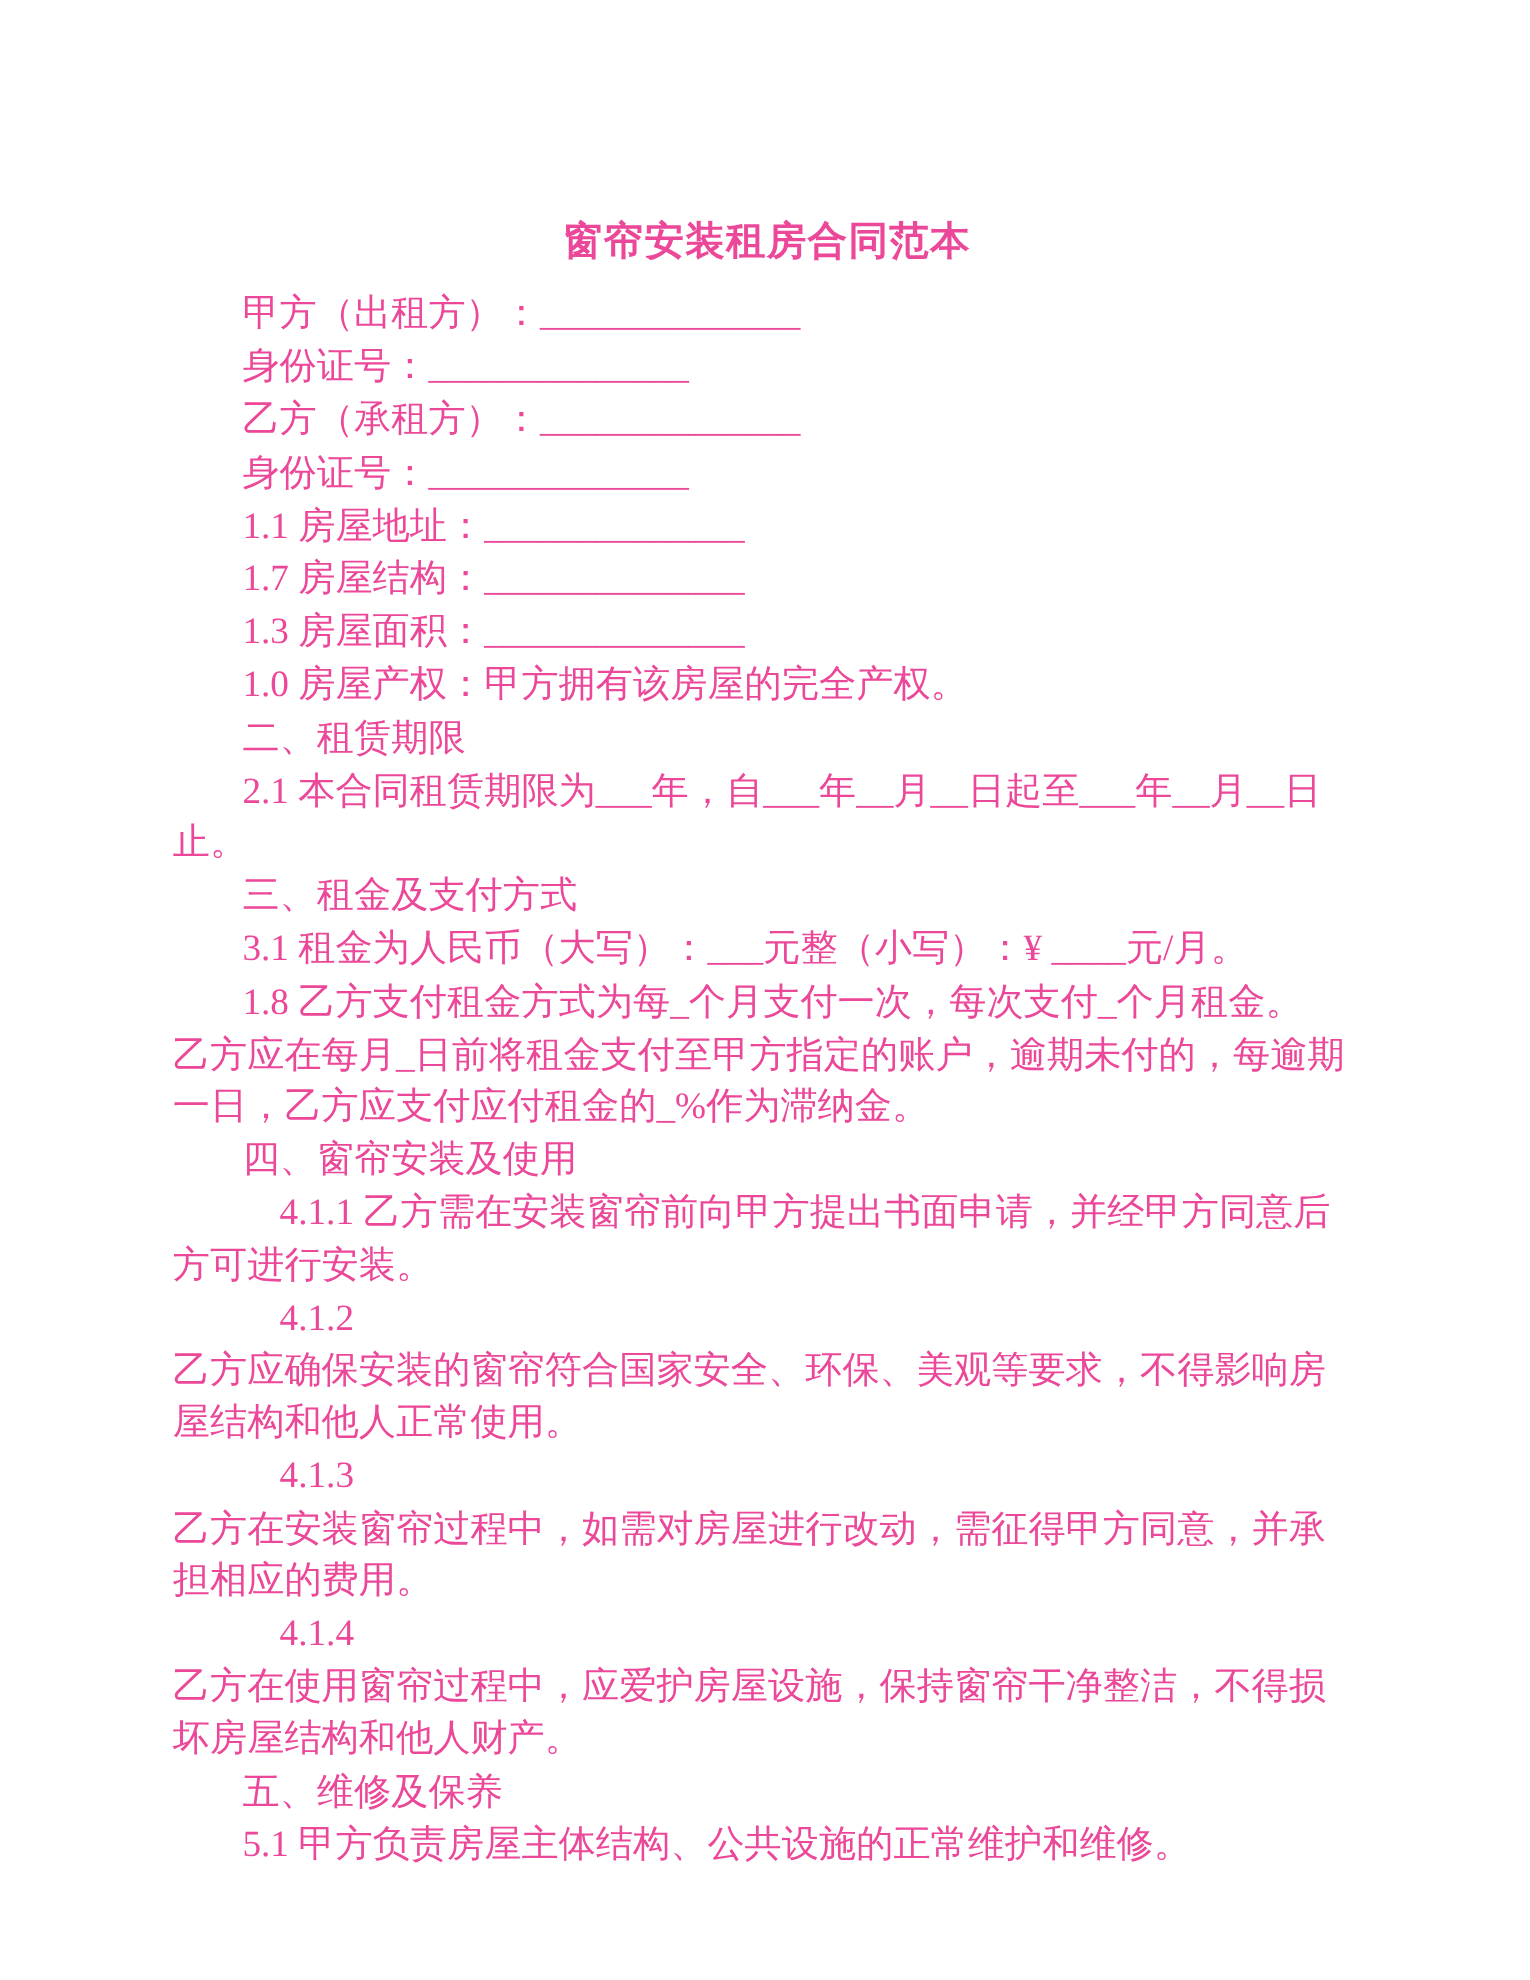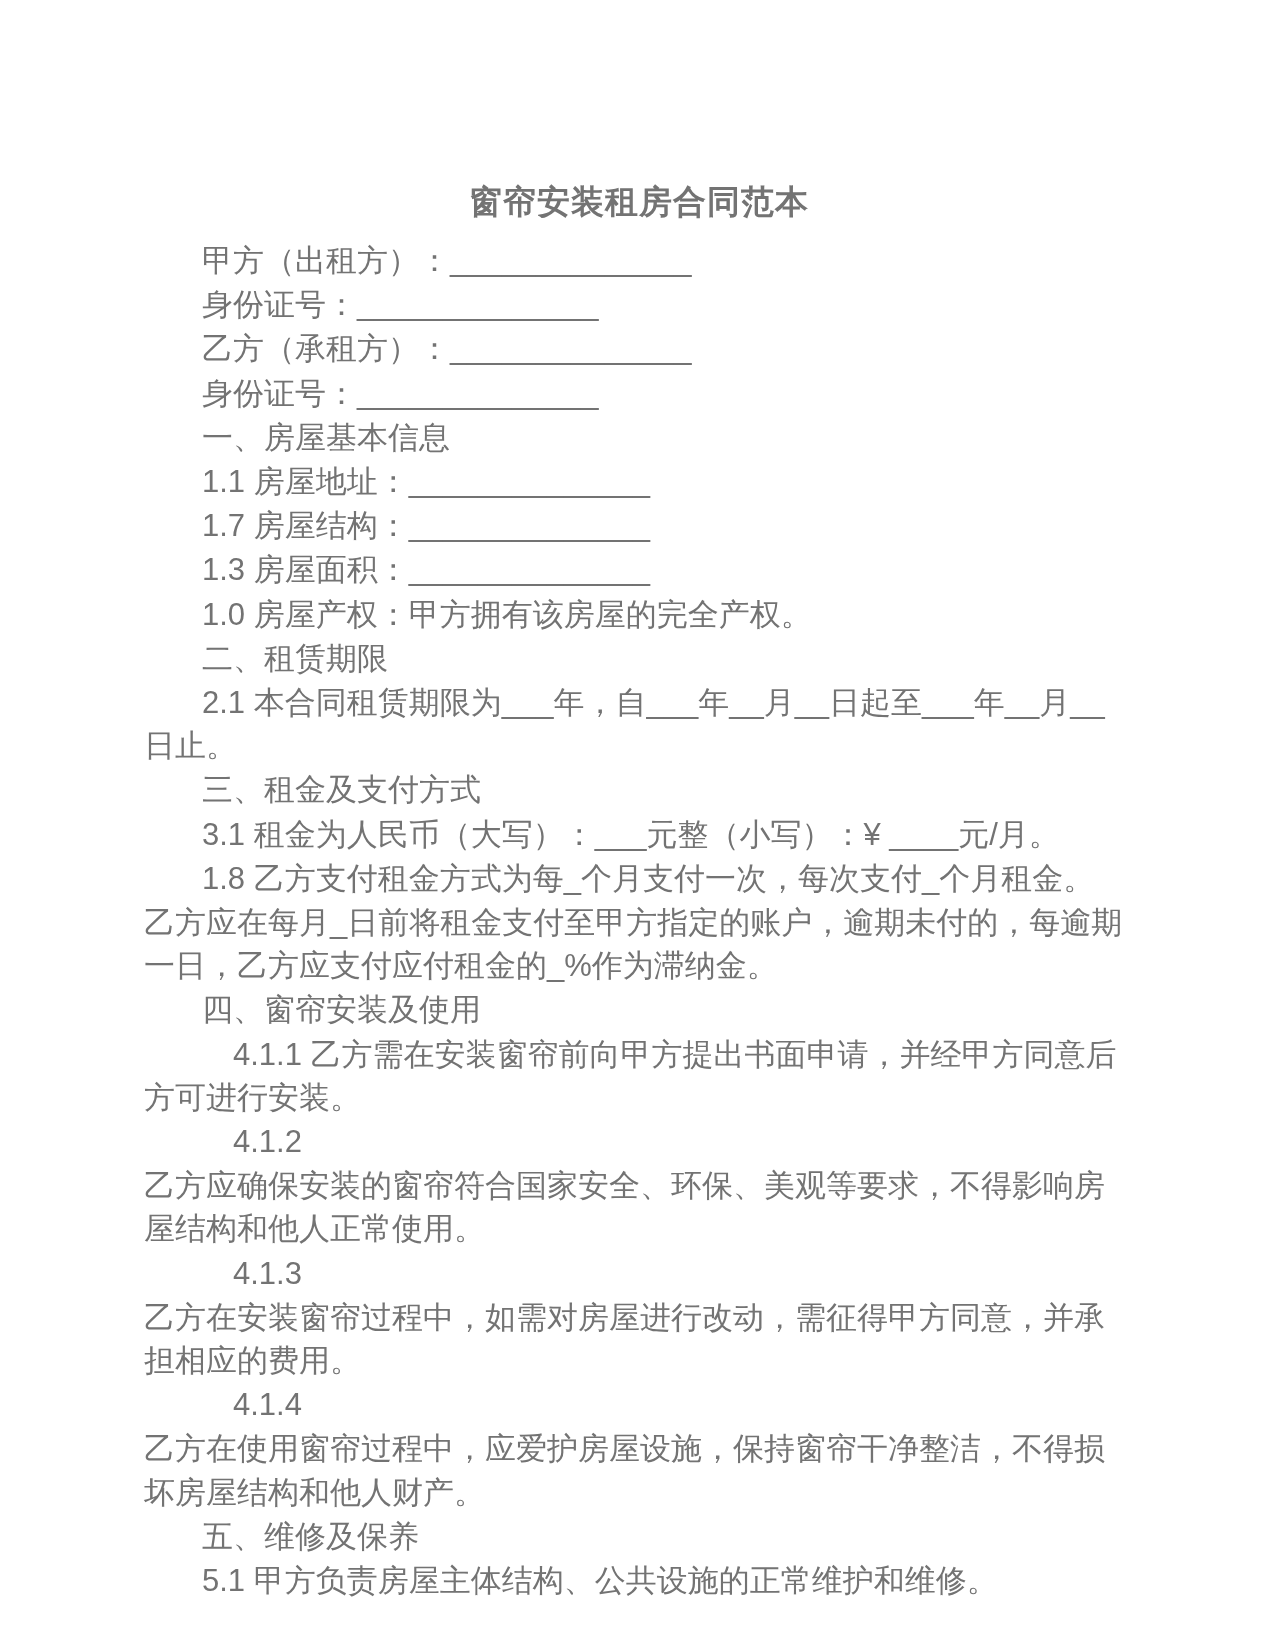--- a/index.html
+++ b/index.html
@@ -5,22 +5,22 @@
   html, body {
     margin: 0;
     padding: 0;
     background: #ffffff;
   }
   .page {
     position: relative;
     width: 1275px;
     height: 1650px;
     background: #ffffff;
-    color: #737373;
-    font-family: Liberation Sans, sans-serif;
+    color: #ec4899;
+    font-family: Liberation Serif, serif;
     overflow: hidden;
   }
   .content {
     position: absolute;
     left: 143px;
     top: 178px;
     width: 992px;
   }
   .doc-title {
     margin: 0 0 13px 0;
@@ -44,21 +44,20 @@
 <body>
 
 <div class="page">
   <div class="content">
     <h1 class="doc-title">窗帘安装租房合同范本</h1>
 
     <p class="line i1">甲方（出租方）：______________</p>
     <p class="line i1">身份证号：______________</p>
     <p class="line i1">乙方（承租方）：______________</p>
     <p class="line i1">身份证号：______________</p>
-    <p class="line i1">一、房屋基本信息</p>
     <p class="line i1">1.1 房屋地址：______________</p>
     <p class="line i1">1.7 房屋结构：______________</p>
     <p class="line i1">1.3 房屋面积：______________</p>
     <p class="line i1">1.0 房屋产权：甲方拥有该房屋的完全产权。</p>
     <p class="line i1">二、租赁期限</p>
     <p class="line i1">2.1 本合同租赁期限为___年，自___年__月__日起至___年__月__日止。</p>
     <p class="line i1">三、租金及支付方式</p>
     <p class="line i1">3.1 租金为人民币（大写）：___元整（小写）：¥ ____元/月。</p>
     <p class="line i1">1.8 乙方支付租金方式为每_个月支付一次，每次支付_个月租金。</p>
     <p class="line i0">乙方应在每月_日前将租金支付至甲方指定的账户，逾期未付的，每逾期一日，乙方应支付应付租金的_%作为滞纳金。</p>

